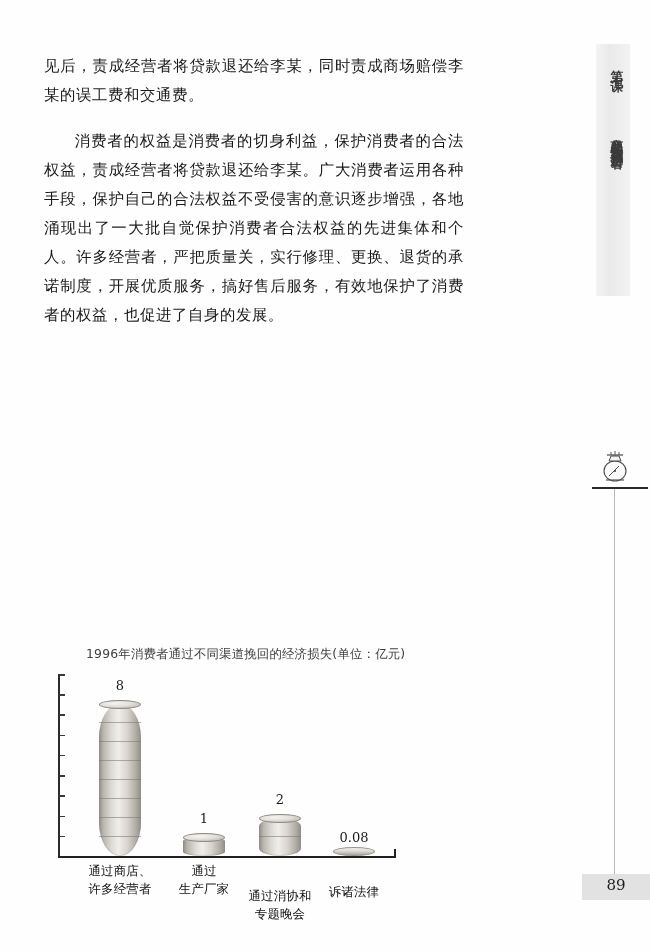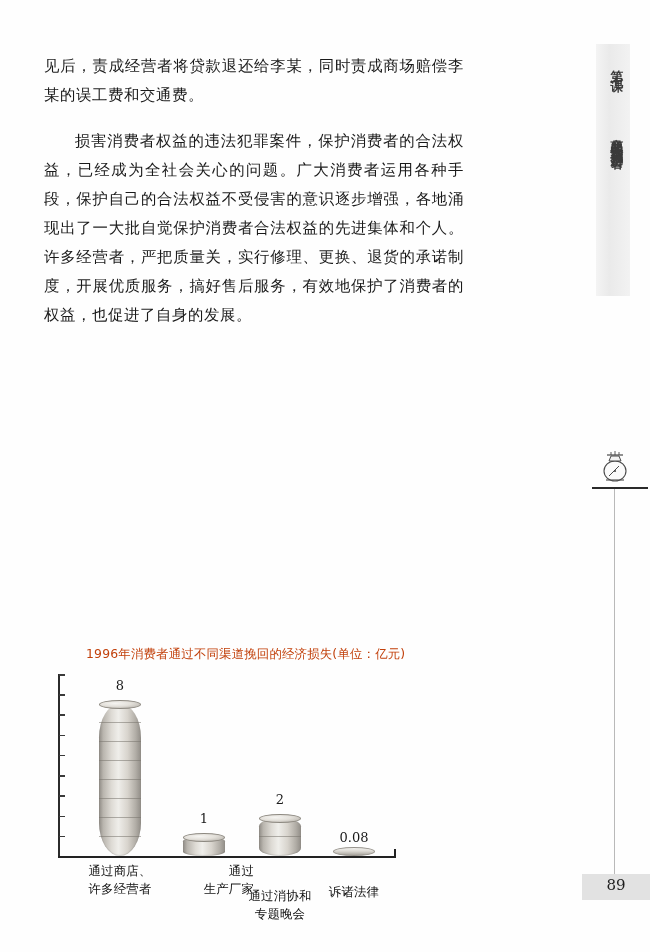--- a/index.html
+++ b/index.html
@@ -54,21 +54,21 @@
     width: 400px;
     height: 260px;
   }
   #chart-title {
     position: absolute;
     left: 28px;
     top: 0px;
     font-size: 12.4px;
     letter-spacing: 0.2px;
     white-space: nowrap;
-    color: #c2410c;
+    color: #404040;
   }
   #plot {
     position: absolute;
     left: 0px;
     top: 28px;
     width: 340px;
     height: 182px;
   }
   #y-axis {
     position: absolute;
@@ -272,21 +272,21 @@
     color: #1d1d1d;
   }
 </style>
 </head>
 <body>
 
 <div id="page">
 
   <div id="text-column">
     <p class="para serifish">见后，责成经营者将贷款退还给李某，同时责成商场赔偿李某的误工费和交通费。</p>
-    <p class="para indent tall">损害消费者权益的违法犯罪案件，保护消费者的合法权益，已经成为全社会关心的问题。广大消费者运用各种手段，保护自己的合法权益不受侵害的意识逐步增强，各地涌现出了一大批自觉保护消费者合法权益的先进集体和个人。许多经营者，严把质量关，实行修理、更换、退货的承诺制度，开展优质服务，搞好售后服务，有效地保护了消费者的权益，也促进了自身的发展。</p>
+    <p class="para indent tall">消费者的权益是消费者的切身利益，保护消费者的合法权益，责成经营者将贷款退还给李某。广大消费者运用各种手段，保护自己的合法权益不受侵害的意识逐步增强，各地涌现出了一大批自觉保护消费者合法权益的先进集体和个人。许多经营者，严把质量关，实行修理、更换、退货的承诺制度，开展优质服务，搞好售后服务，有效地保护了消费者的权益，也促进了自身的发展。</p>
   </div>
 
   <div id="chart">
     <div id="chart-title">1996年消费者通过不同渠道挽回的经济损失(单位：亿元)</div>
 
     <div id="plot">
       <div id="y-axis"></div>
       <div id="y-axis-cap"></div>
       <div id="y-ticks">
           <div class="y-tick" style="top: 161.778px;"></div>
@@ -334,21 +334,21 @@
           <div class="bar-group" style="left: 275px; width: 42px; height: 22px;">
             <div class="flat-disc"></div>
             <div class="bar-value" style="bottom: 11px;">0.08</div>
           </div>
         </div>
       <div id="cat-labels">
           <div class="cat-label" style="left: 2px; width: 120px;">
             <div>通过商店、</div>
             <div>许多经营者</div>
           </div>
-          <div class="cat-label" style="left: 76px; width: 120px; text-align: right;">
+          <div class="cat-label" style="left: 86px; width: 120px;">
             <div>通过</div>
             <div>生产厂家</div>
           </div>
           <div class="cat-label" style="left: 162px; width: 120px; margin-top: 25px;">
             <div>通过消协和</div>
             <div>专题晚会</div>
           </div>
           <div class="cat-label" style="left: 236px; width: 120px; top: 210px; font-family: Liberation Mono, monospace;">
             <div>诉诸法律</div>
           </div>

